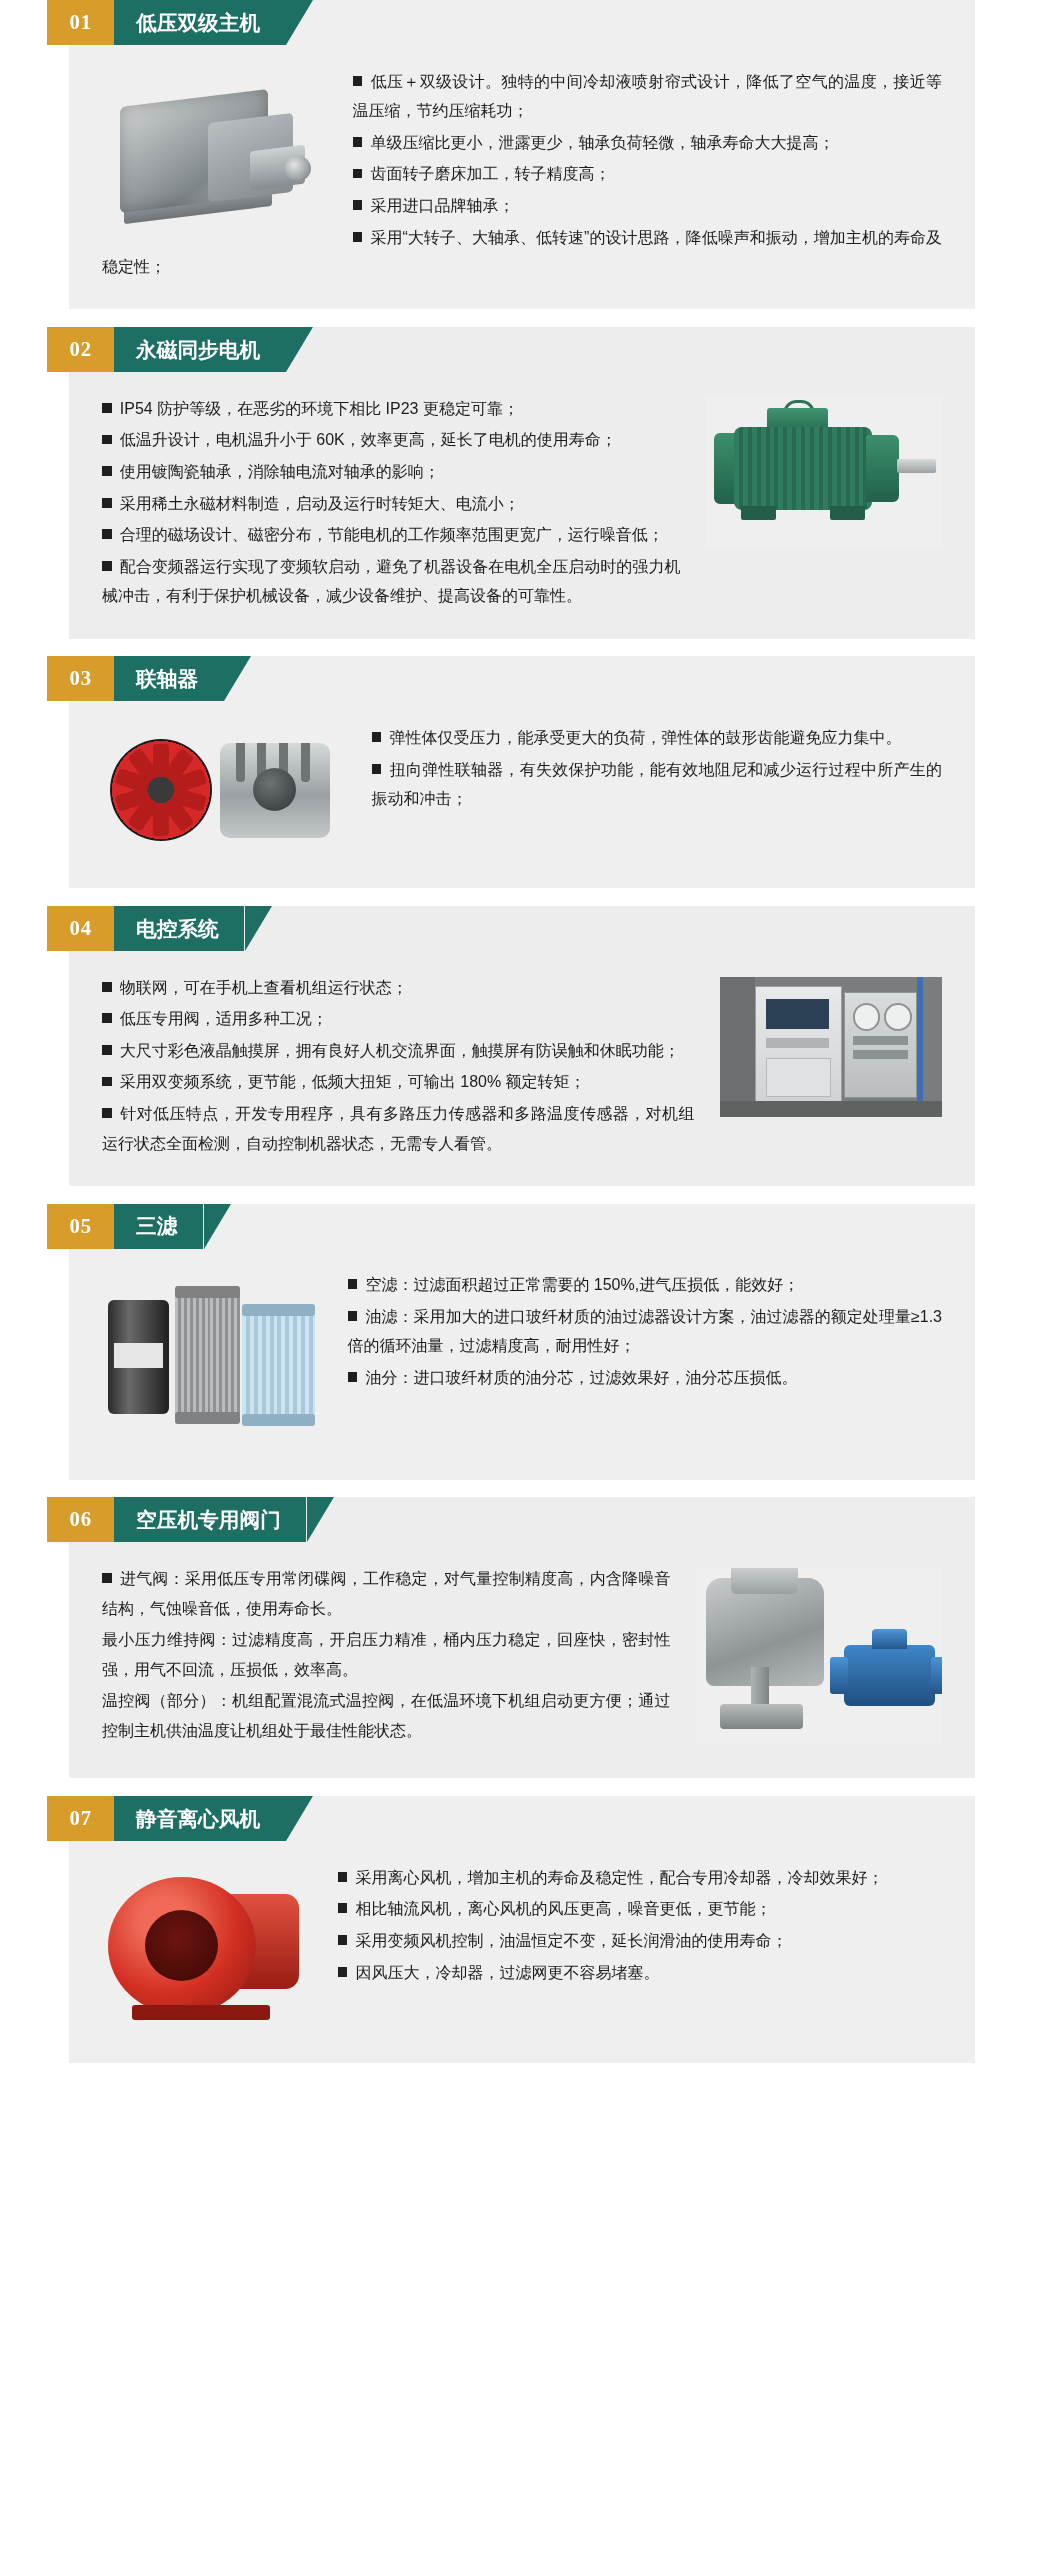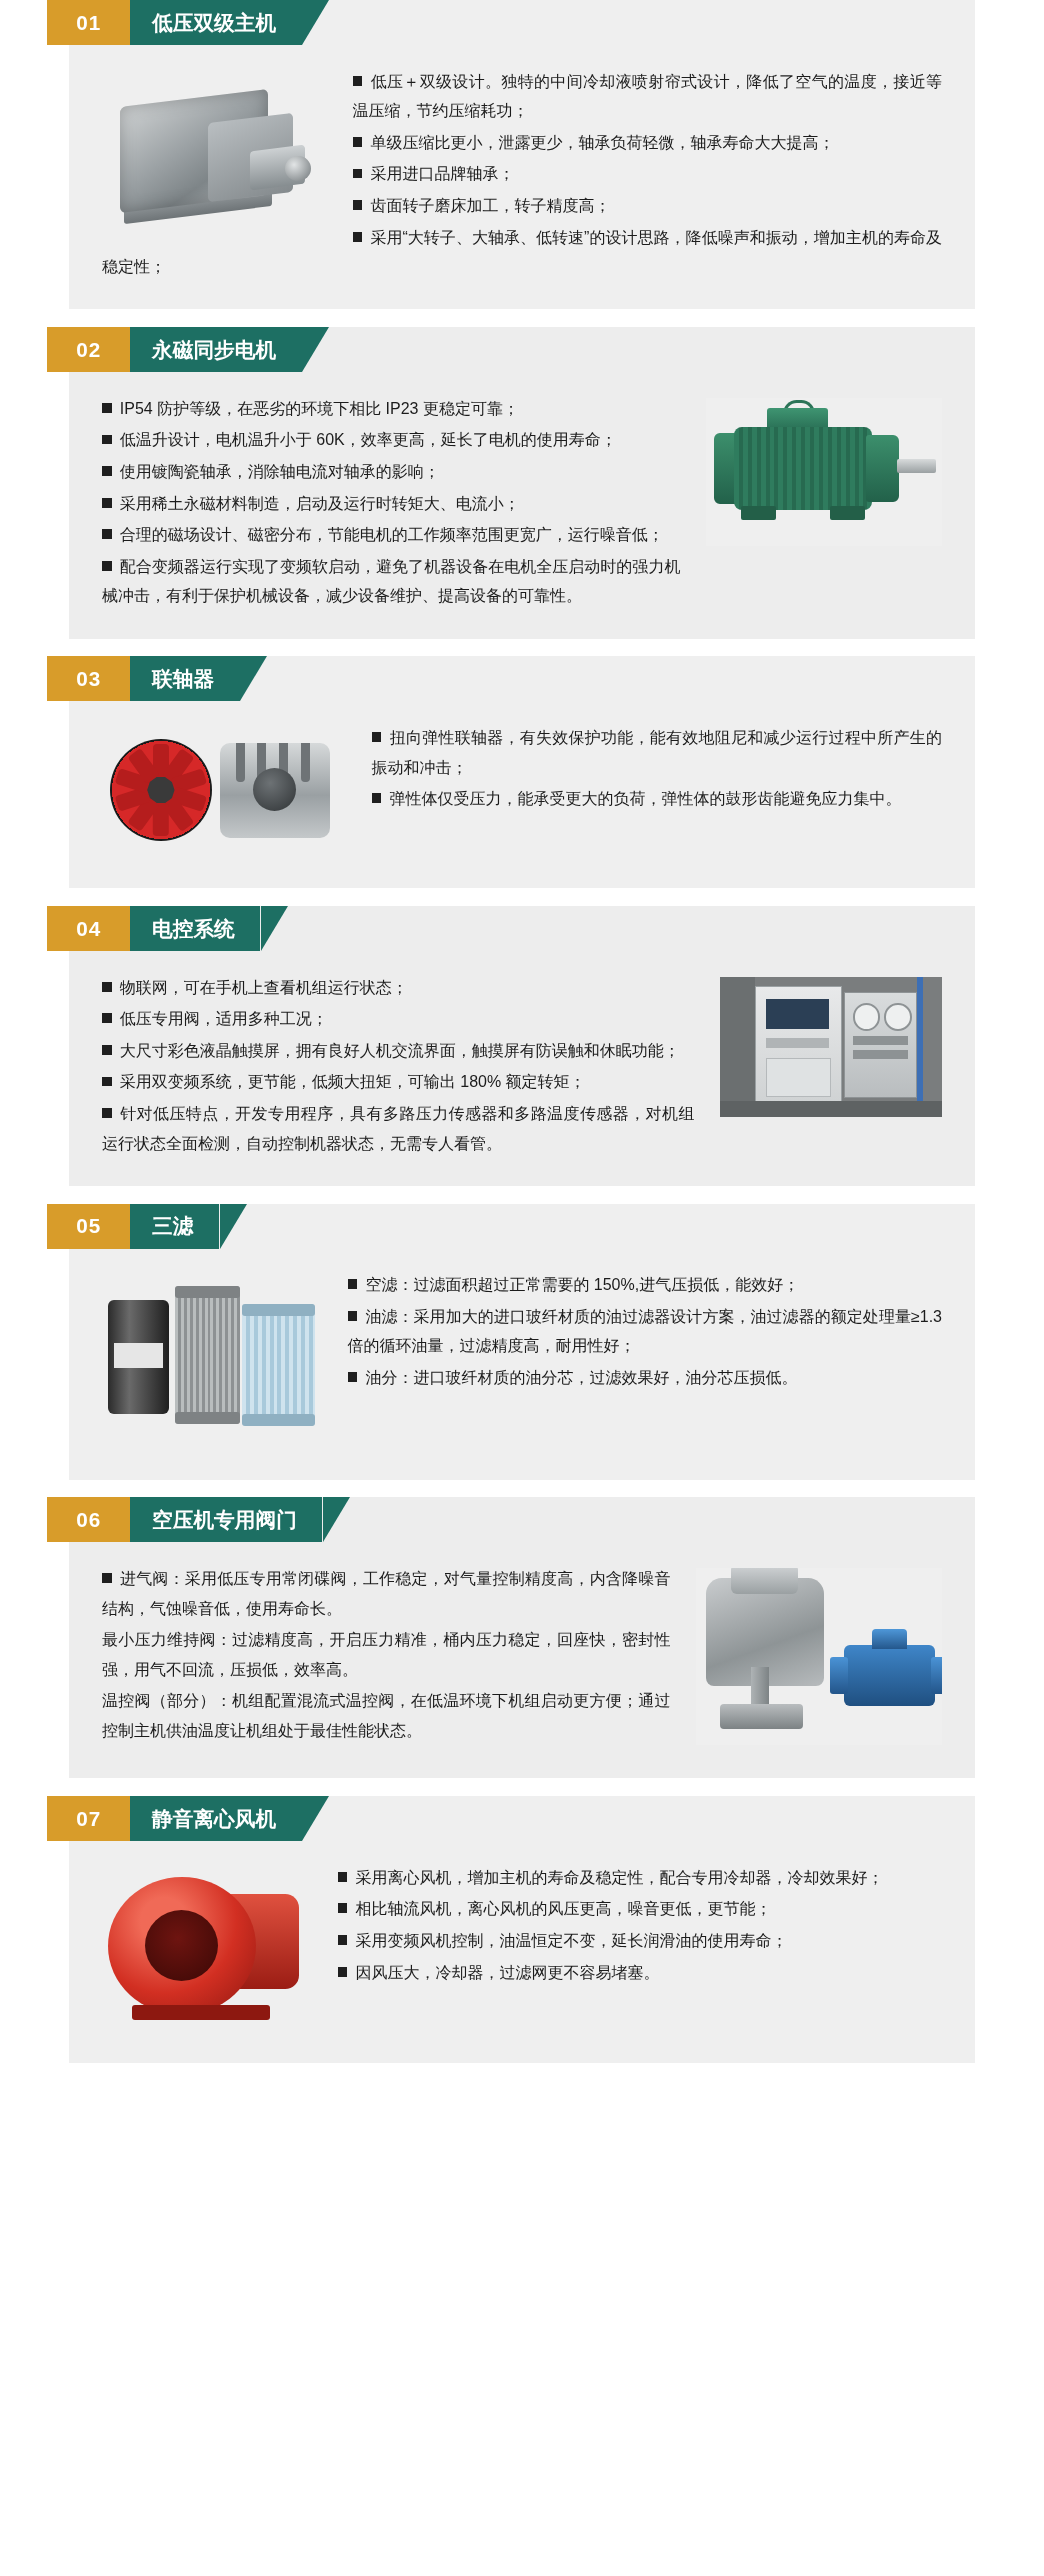--- a/index.html
+++ b/index.html
@@ -40,23 +40,23 @@
   }
   .num-tag {
     background: #d89c2a;
     color: #ffffff;
     font-size: 20.7px;
     font-weight: bold;
     letter-spacing: 1px;
     display: flex;
     align-items: center;
     justify-content: center;
-    width: 83px;
+    width: 67px;
     height: 45px;
-    font-family: Liberation Sans, sans-serif;
+    font-family: Liberation Serif, serif;
   }
   .title-bar {
     background: #1d6f63;
     color: #ffffff;
     font-size: 20.7px;
     font-weight: bold;
     display: flex;
     align-items: center;
     padding: 0 25.6px 0 21.7px;
     height: 45px;
@@ -314,22 +314,22 @@
       <div class="img-box compressor float-left">
         <div class="base"></div>
         <div class="body"></div>
         <div class="body2"></div>
         <div class="cyl"></div>
         <div class="flange"></div>
       </div>
       <div class="bullets">
         <p><span class="sq"></span><span>低压＋双级设计。独特的中间冷却液喷射帘式设计，降低了空气的温度，接近等温压缩，节约压缩耗功；</span></p>
         <p><span class="sq"></span><span>单级压缩比更小，泄露更少，轴承负荷轻微，轴承寿命大大提高；</span></p>
+        <p><span class="sq"></span><span>齿面转子磨床加工，转子精度高；</span></p>
         <p><span class="sq"></span><span>采用进口品牌轴承；</span></p>
-        <p><span class="sq"></span><span>齿面转子磨床加工，转子精度高；</span></p>
         <p><span class="sq"></span><span>采用“大转子、大轴承、低转速”的设计思路，降低噪声和振动，增加主机的寿命及稳定性；</span></p>
       </div>
     </div>
   </div>
 
   <div class="section alt">
     <div class="sec-head">
       <div class="num-tag">02</div>
       <div class="title-bar">永磁同步电机</div>
     </div>
@@ -376,22 +376,22 @@
           </div>
         <div class="hub">
           <div class="slot" style="left:15.8px"></div>
           <div class="slot" style="left:37px"></div>
           <div class="slot" style="left:59px"></div>
           <div class="slot" style="left:81px"></div>
           <div class="bore"></div>
         </div>
       </div>
       <div class="bullets">
+        <p><span class="sq"></span><span>弹性体仅受压力，能承受更大的负荷，弹性体的鼓形齿能避免应力集中。</span></p>
         <p><span class="sq"></span><span>扭向弹性联轴器，有失效保护功能，能有效地阻尼和减少运行过程中所产生的振动和冲击；</span></p>
-        <p><span class="sq"></span><span>弹性体仅受压力，能承受更大的负荷，弹性体的鼓形齿能避免应力集中。</span></p>
       </div>
     </div>
   </div>
 
   <div class="section alt">
     <div class="sec-head">
       <div class="num-tag">04</div>
       <div class="title-bar">电控系统</div>
     </div>
     <div class="sec-body">

